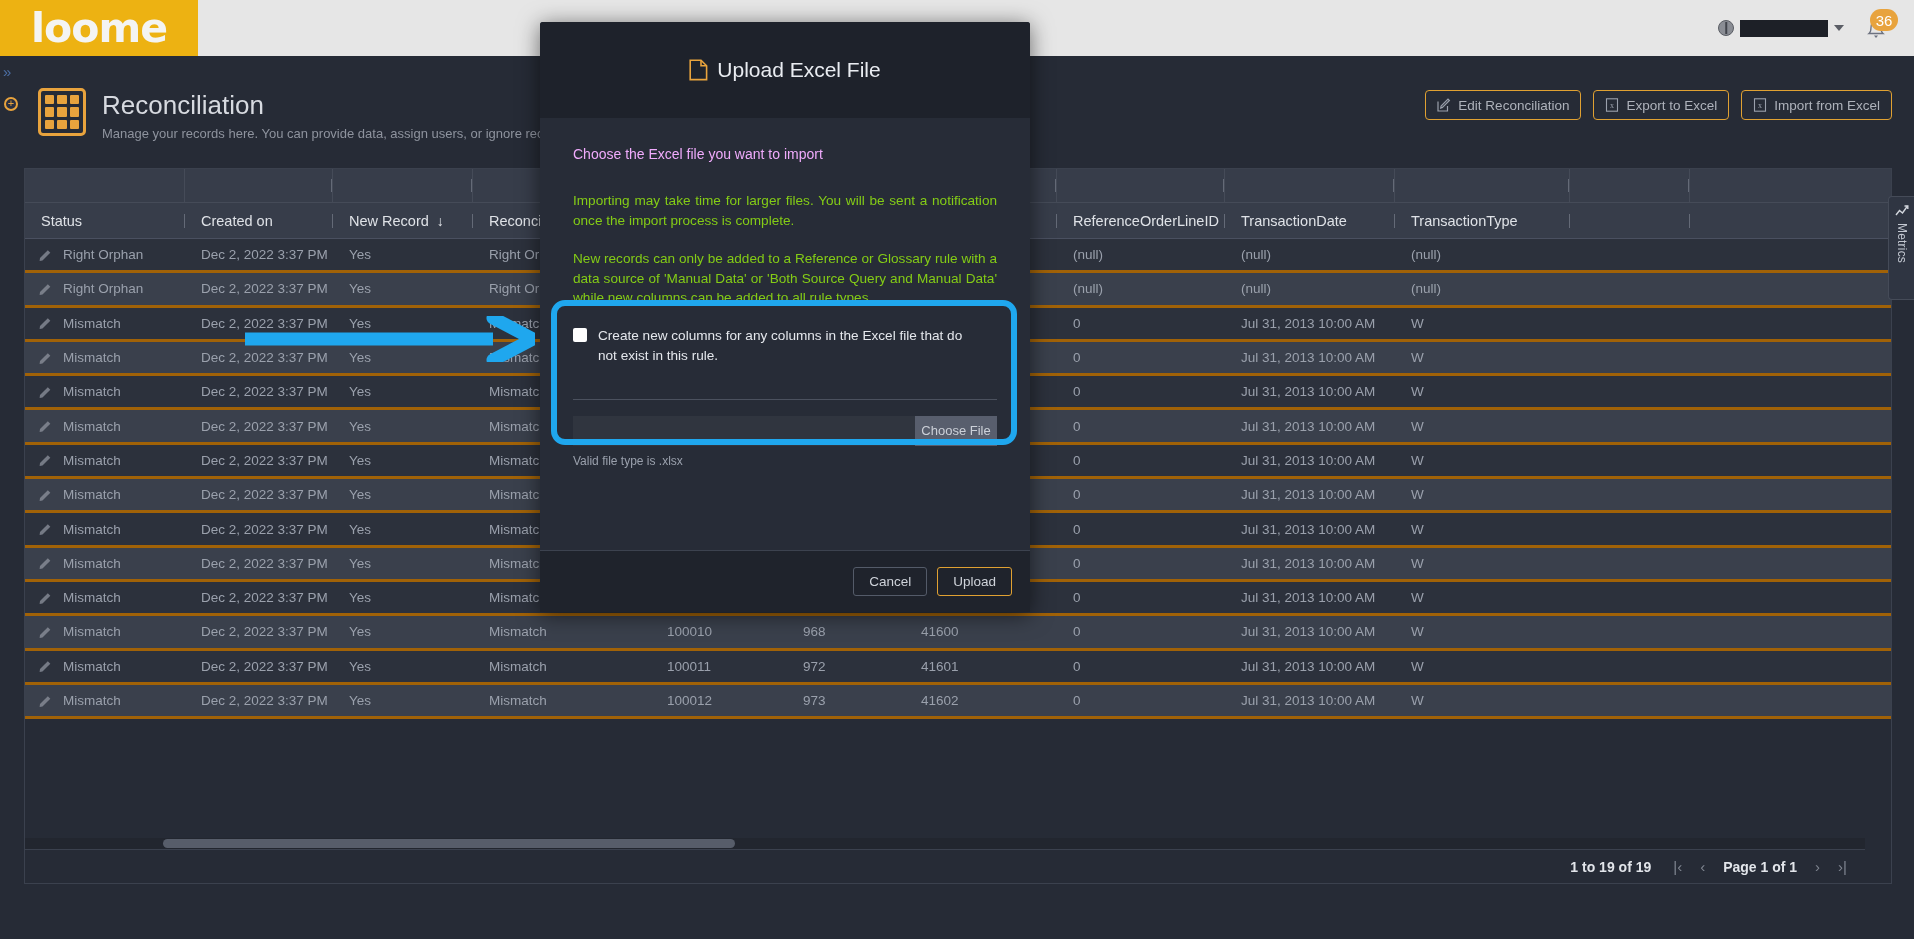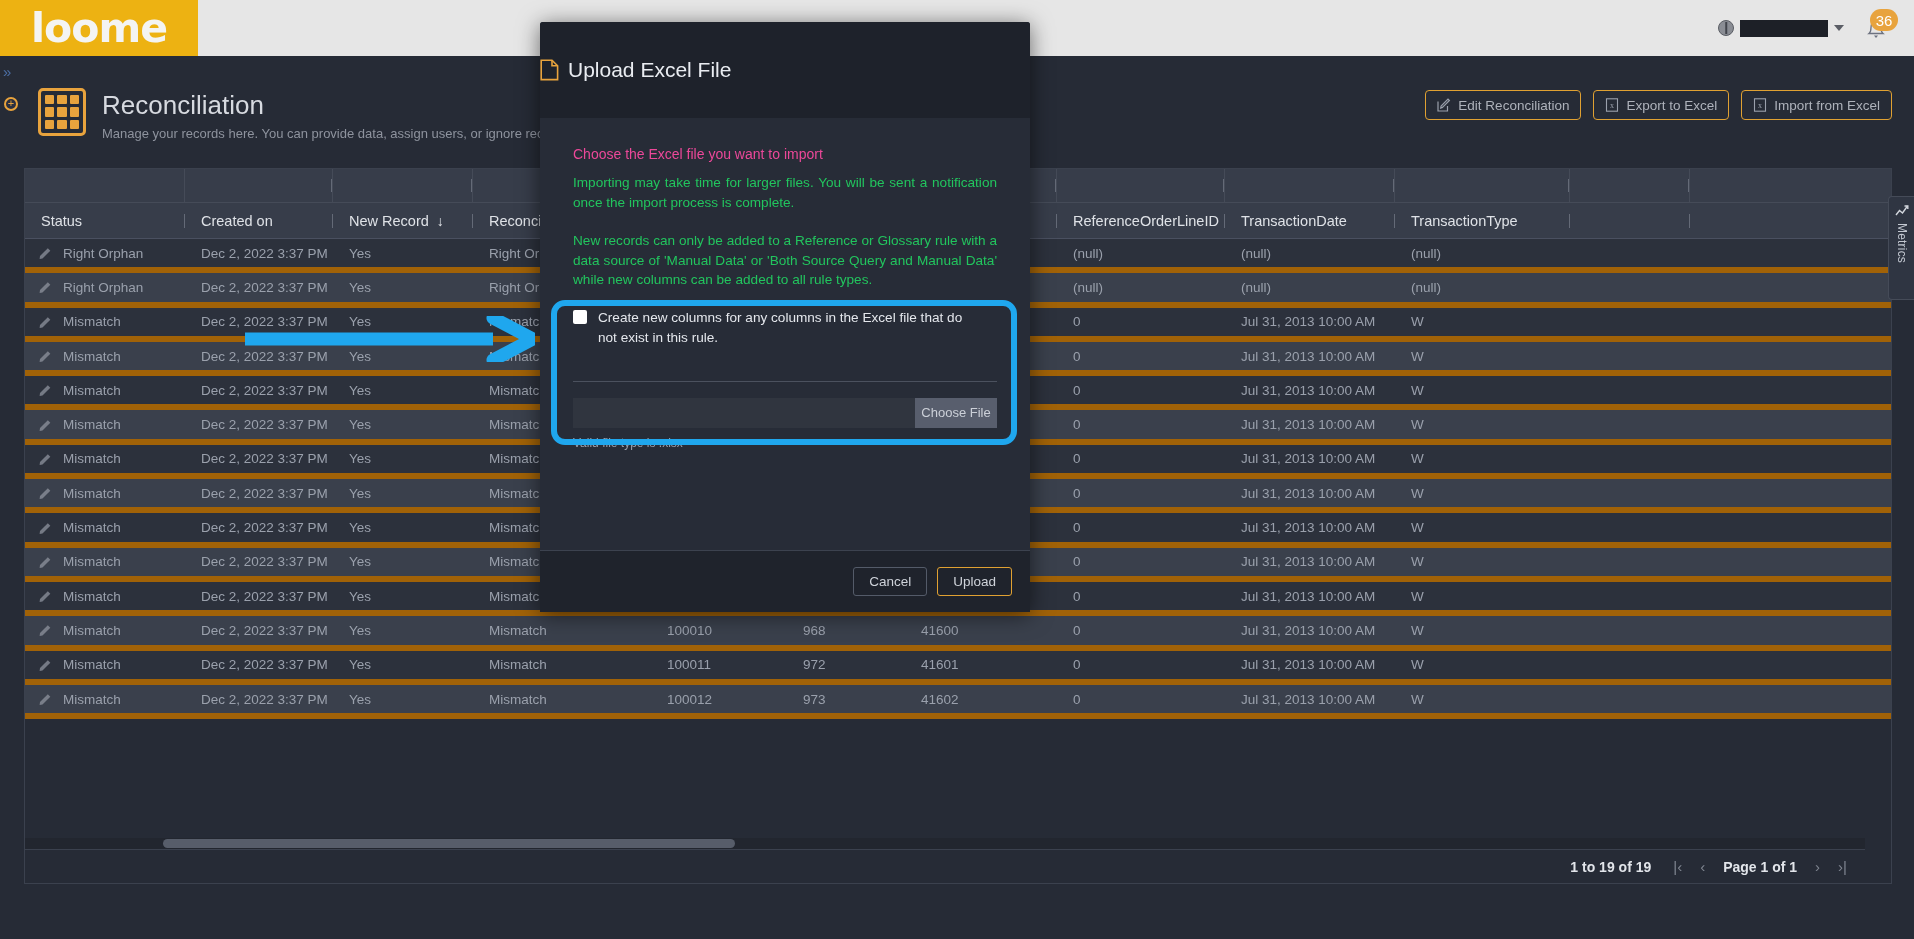--- a/index.html
+++ b/index.html
@@ -144,21 +144,21 @@
   }
   .hcell .splitter {
     position: absolute; right: 0; top: 11px;
     width: 1px; height: 14px; background: #646a77;
   }
   .sort-arrow { margin-left: 8px; font-size: 14px; color: #e3e6eb; }
 
   .body-rows { position: relative; }
   .trow {
     height: 34.3px; display: flex; align-items: center;
-    border-bottom: 6px solid #a16207;
+    border-bottom: 3px solid #a16207;
   }
   .trow.odd { background: #2c313c; }
   .trow.even { background: #3a404c; }
   .tcell {
     height: 34.3px; display: flex; align-items: center;
     font-size: 13.5px; color: #9aa0ac; padding-left: 16px;
     overflow: hidden; white-space: nowrap;
   }
   .tcell.first { padding-left: 38px; position: relative; }
   .pencil-cell {
@@ -220,31 +220,31 @@
   }
   .modal {
     position: absolute; left: 540px; top: 22px;
     width: 490px; height: 590px;
     background: #272c37; border-radius: 3px;
     box-shadow: 0 3px 22px rgba(0,0,0,.55);
     display: flex; flex-direction: column;
   }
   .modal-head {
     height: 96px; background: #1e222b;
-    display: flex; align-items: center; justify-content: flex-start;
+    display: flex; align-items: center; justify-content: center;
     border-radius: 3px 3px 0 0;
   }
   .modal-title {
     font-size: 21px; color: #e9ecf1; display: flex;
     align-items: center; gap: 9px; font-weight: 400;
   }
   .modal-body { flex: 1; padding: 28px 33px 0 33px; position: relative; }
-  .mb-lead { font-size: 14px; color: #ec4899; margin-bottom: 11px; }
+  .mb-lead { font-size: 14px; color: #f0abfc; margin-bottom: 29px; }
   .mb-para {
-    font-size: 13.6px; color: #22c55e; line-height: 1.46;
+    font-size: 13.6px; color: #84cc16; line-height: 1.46;
     text-align: justify; margin-bottom: 18px;
   }
   .cb-block { margin-top: 2px; }
   .cb-row { display: flex; gap: 11px; align-items: flex-start; }
   .cb-box {
     width: 14px; height: 14px; background: #fff; border-radius: 2px;
     flex: 0 0 auto; margin-top: 2px; cursor: pointer;
   }
   .cb-label {
     font-size: 13.6px; color: #e4e7ec; line-height: 1.42; max-width: 375px;

